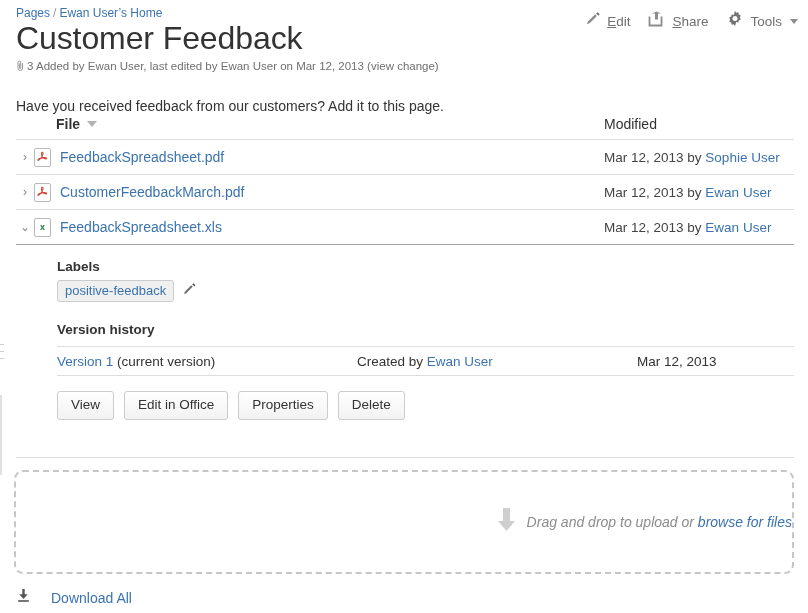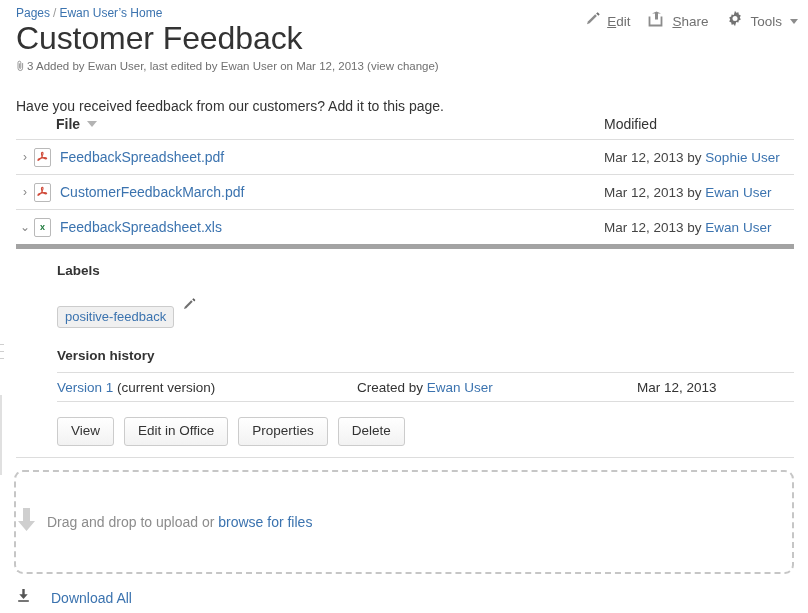--- a/index.html
+++ b/index.html
@@ -64,26 +64,26 @@
   .ficon {
     width: 17px; height: 19px; border: 1px solid #b9b9b9; border-radius: 2px;
     display: inline-flex; align-items: center; justify-content: center;
     margin-right: 9px; background: #fff; flex: none;
   }
   .fname { font-size: 14px; color: #3b73af; text-decoration: none; cursor: pointer; }
   .fmod { margin-left: auto; width: 190px; font-size: 13.5px; color: #444; }
   .fmod a { color: #3b73af; text-decoration: none; }
 
   
-  .detail { border-top: 5px solid #a3a3a3; padding: 14px 0 0 41px; }
+  .detail { border-top: 1px solid #a3a3a3; padding: 14px 0 0 41px; }
   .sect-h { font-size: 13.5px; font-weight: bold; color: #333; }
   .labels-row { display: flex; align-items: center; gap: 8px; margin-top: 6px; }
   .pill {
     background: #f0f0f0; border: 1px solid #cccccc; border-radius: 3px;
-    padding: 2px 7px 3px; font-size: 13px; color: #3b73af; cursor: pointer; margin-top: 22px;
+    padding: 2px 7px 3px; font-size: 13px; color: #3b73af; cursor: pointer;
   }
   .vh-head { margin-top: 20px; }
   .vtable { margin-top: 9px; width: 737px; }
   .vrow { display: flex; align-items: center; height: 30px; border-top: 1px solid #dddddd; border-bottom: 1px solid #dddddd; }
   .vrow .c1 { width: 300px; font-size: 13.5px; color: #333; }
   .vrow .c1 a { color: #3b73af; text-decoration: none; }
   .vrow .c2 { width: 280px; font-size: 13.5px; color: #333; }
   .vrow .c2 a { color: #3b73af; text-decoration: none; }
   .vrow .c3 { font-size: 13.5px; color: #333; }
 
@@ -94,21 +94,21 @@
     background: linear-gradient(to bottom, #ffffff 0%, #f2f2f2 100%);
     border: 1px solid #cccccc; border-radius: 3px;
     padding: 5px 13px 6px; cursor: pointer; line-height: 16px;
   }
 
   
   .dz-sep { position: absolute; left: 16px; top: 457px; width: 778px; border-top: 1px solid #dddddd; }
   .dropzone {
     position: absolute; left: 14px; top: 470px; width: 780px; height: 104px;
     border: 2px dashed #c6c6c6; border-radius: 9px;
-    display: flex; align-items: center; justify-content: flex-start;
+    display: flex; align-items: center; justify-content: flex-end; font-style: italic;
   }
   .dz-inner { display: flex; align-items: center; gap: 10px; }
   .dz-text { font-size: 14px; color: #8c8c8c; }
   .dz-text a { color: #3b73af; text-decoration: none; cursor: pointer; }
 
   
   .footer { position: absolute; left: 16px; top: 588px; display: flex; align-items: center; gap: 20px; }
   .footer .dl { font-size: 14px; color: #3b73af; text-decoration: none; cursor: pointer; }
 </style>
 </head>

